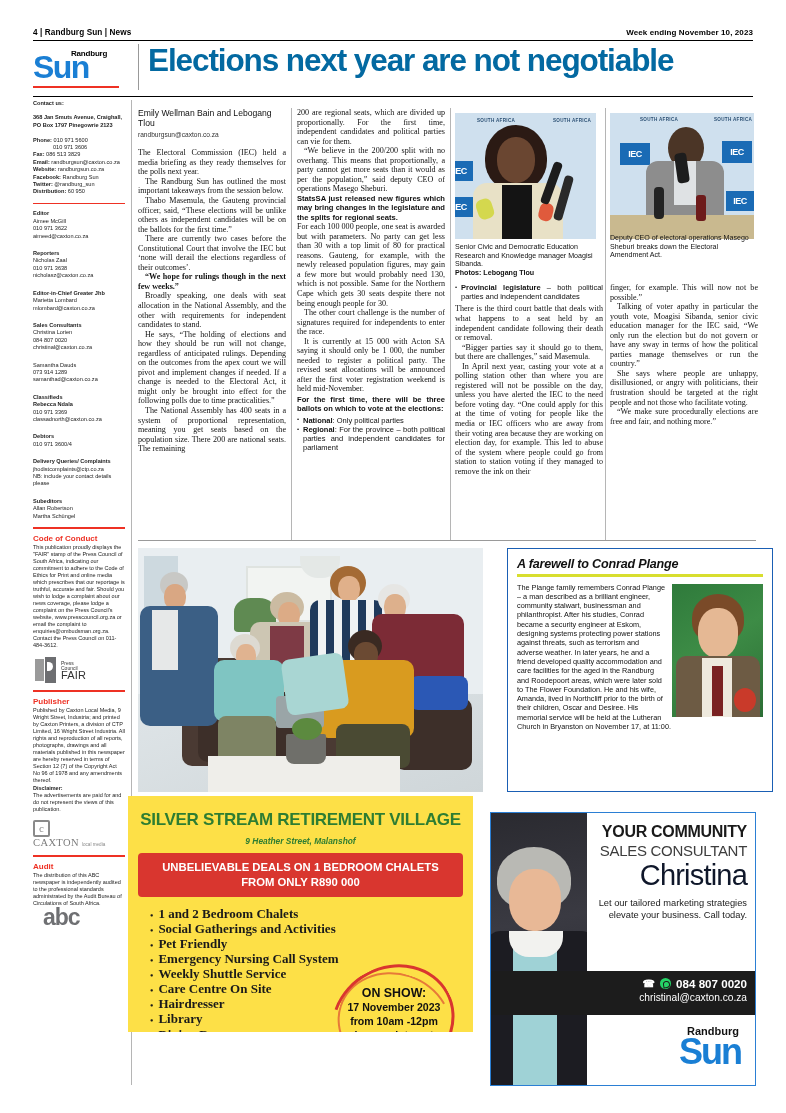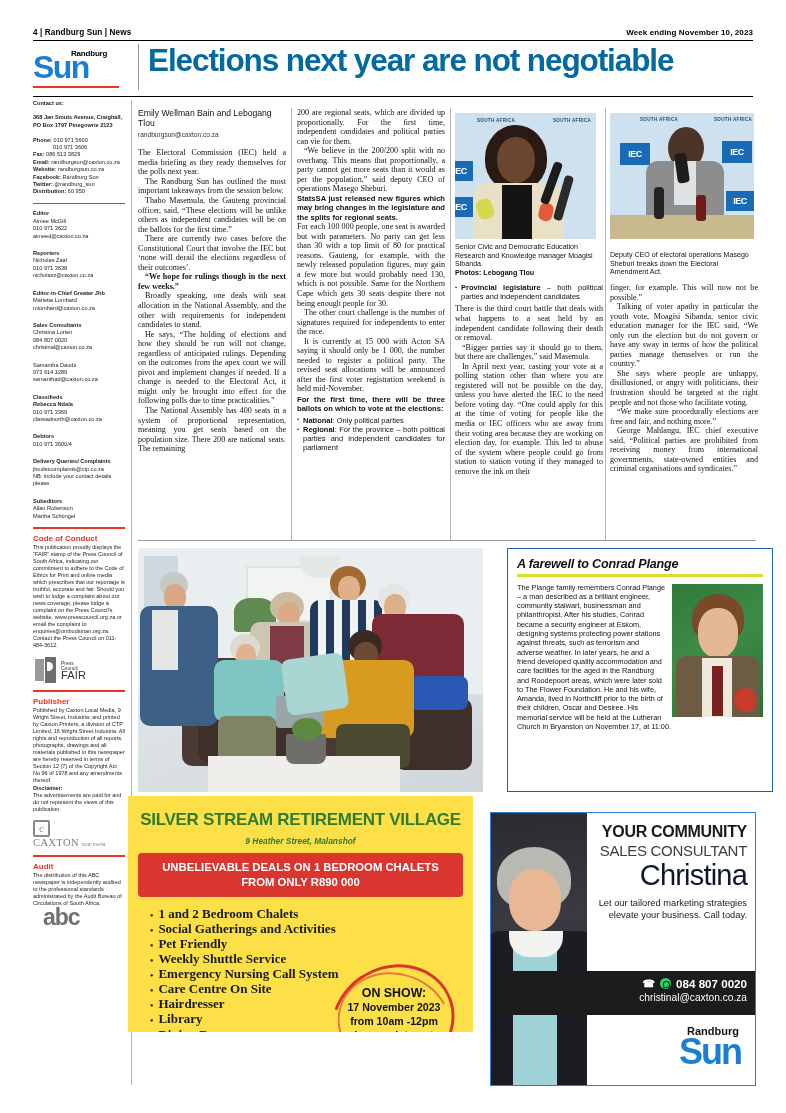--- a/index.html
+++ b/index.html
@@ -509,38 +509,37 @@
     <div class="iec-box" style="left:112px;top:28px;width:30px;height:22px">IEC</div>
     <div class="iec-box" style="left:116px;top:78px;width:28px;height:20px">IEC</div>
     <div style="position:absolute;left:58px;top:14px;width:36px;height:42px;background:#4b3526;border-radius:50%;"></div>
     <div style="position:absolute;left:36px;top:48px;width:78px;height:62px;background:#8d8d8d;border-radius:12px 12px 0 0;"></div>
     <div style="position:absolute;left:64px;top:48px;width:22px;height:44px;background:#dfe2e4;"></div>
     <div style="position:absolute;left:66px;top:40px;width:12px;height:30px;background:#1d1d1d;transform:rotate(-8deg);border-radius:4px"></div>
     <div style="position:absolute;left:0;top:102px;width:144px;height:24px;background:#c9b98f;"></div>
     <div style="position:absolute;left:44px;top:74px;width:10px;height:32px;background:#232323;border-radius:4px"></div>
     <div style="position:absolute;left:86px;top:82px;width:10px;height:26px;background:#6d1b1b;border-radius:3px"></div>
   </div>
-  <div class="cap" style="left:610px; top:251px; width:146px;">Deputy CEO of electoral operations Masego Sheburi breaks down the Electoral Amendment Act.</div>
+  <div class="cap" style="left:610px; top:234px; width:146px;">Deputy CEO of electoral operations Masego Sheburi breaks down the Electoral Amendment Act.</div>
 
   <div class="col" style="left:455px; top:283px; width:148px;">
     <div class="body-txt">
       <p class="sans-li"><b>Provincial legislature</b><span> – both political parties and independent candidates</span></p>
       <p class="noind" style="margin-top:3px">There is the third court battle that deals with what happens to a seat held by an independent candidate following their death or removal.</p>
       <p>“Bigger parties say it should go to them, but there are challenges,” said Masemula.</p>
       <p>In April next year, casting your vote at a polling station other than where you are registered will not be possible on the day, unless you have alerted the IEC to the need before voting day. “One could apply for this at the time of voting for people like the media or IEC officers who are away from their voting area because they are working on election day, for example. This led to abuse of the system where people could go from station to station voting if they managed to remove the ink on their</p>
     </div>
   </div>
 
   <div class="col" style="left:610px; top:283px; width:148px;">
     <div class="body-txt">
       <p class="noind">finger, for example. This will now not be possible.”</p>
       <p>Talking of voter apathy in particular the youth vote, Moagisi Sibanda, senior civic education manager for the IEC said, “We only run the election but do not govern or have any sway in terms of how the political parties manage themselves or run the country.”</p>
       <p>She says where people are unhappy, disillusioned, or angry with politicians, their frustration should be targeted at the right people and not those who facilitate voting.</p>
       <p>“We make sure procedurally elections are free and fair, and nothing more.”</p>
-      <p>George Mahlangu, IEC chief executive said, “Political parties are prohibited from receiving money from international governments, state-owned entities and criminal organisations and syndicates.”</p>
     </div>
   </div>
 
   <div class="vrule" style="left:291px; top:108px; height:432px;"></div>
   <div class="vrule" style="left:450px; top:108px; height:432px;"></div>
   <div class="vrule" style="left:605px; top:108px; height:432px;"></div>
   <div class="hrule" style="left:138px; top:540px; width:618px;"></div>
 
   <div class="bigphoto">
     <div style="position:absolute;left:0;top:0;width:100%;height:60%;background:#e9eef1"></div>
@@ -607,22 +606,22 @@
     <div class="ss-title">SILVER STREAM RETIREMENT VILLAGE</div>
     <div class="ss-sub">9 Heather Street, Malanshof</div>
     <div class="ss-banner">
       <div>UNBELIEVABLE DEALS ON 1 BEDROOM CHALETS</div>
       <div>FROM ONLY R890 000</div>
     </div>
     <ul class="ss-list">
       <li>1 and 2 Bedroom Chalets</li>
       <li>Social Gatherings and Activities</li>
       <li>Pet Friendly</li>
+      <li>Emergency Nursing Call System</li>
       <li>Weekly Shuttle Service</li>
-      <li>Emergency Nursing Call System</li>
       <li>Care Centre On Site</li>
       <li>Hairdresser</li>
       <li>Library</li>
       <li>Dining Room</li>
     </ul>
     <div class="onshow">
       <div class="ring"></div>
       <div class="ring2"></div>
       <div class="txt">
         <div class="big">ON SHOW:</div>

